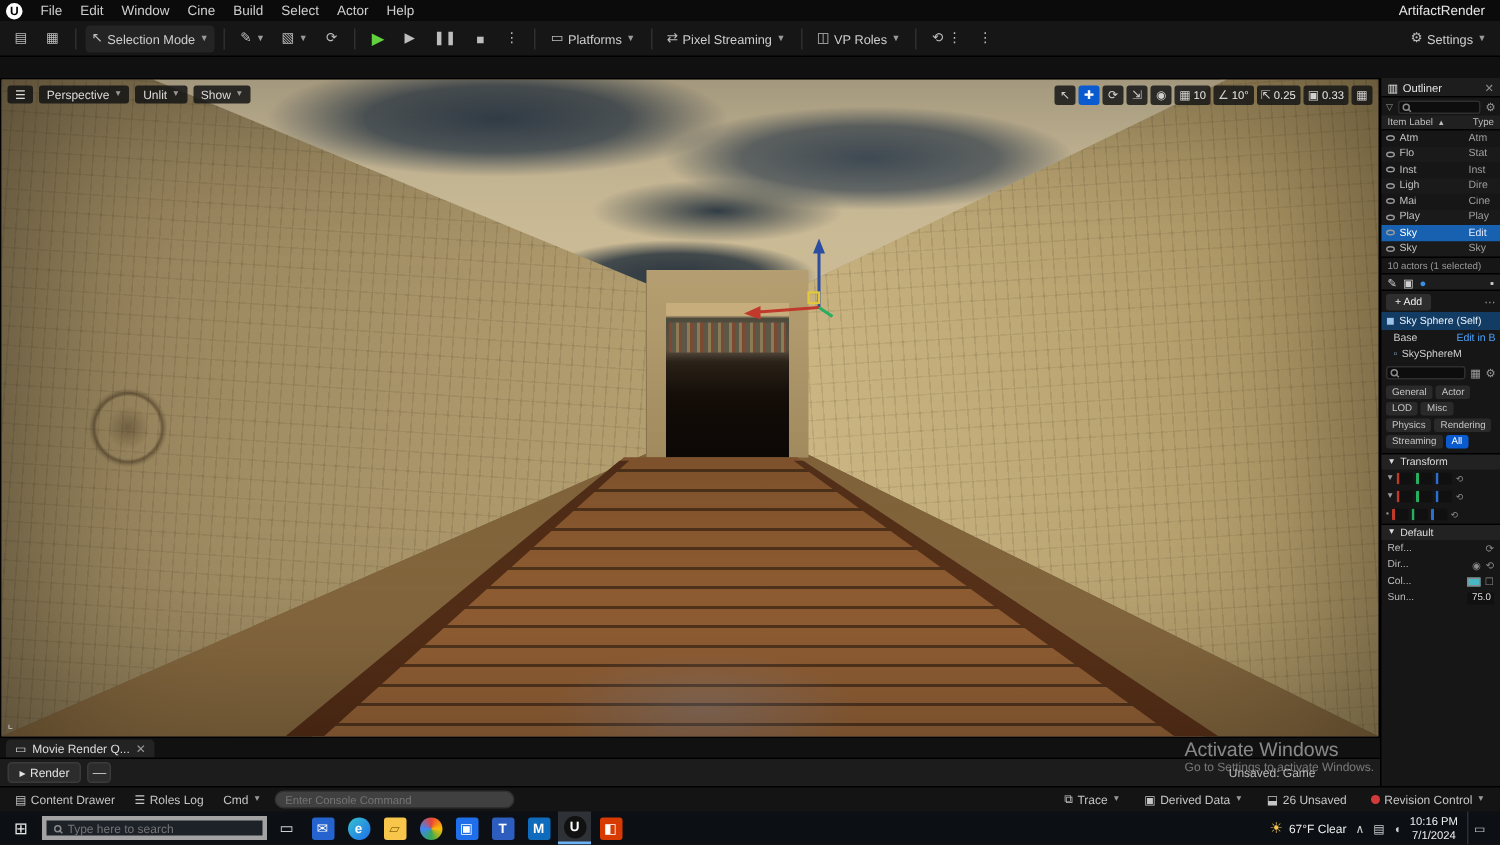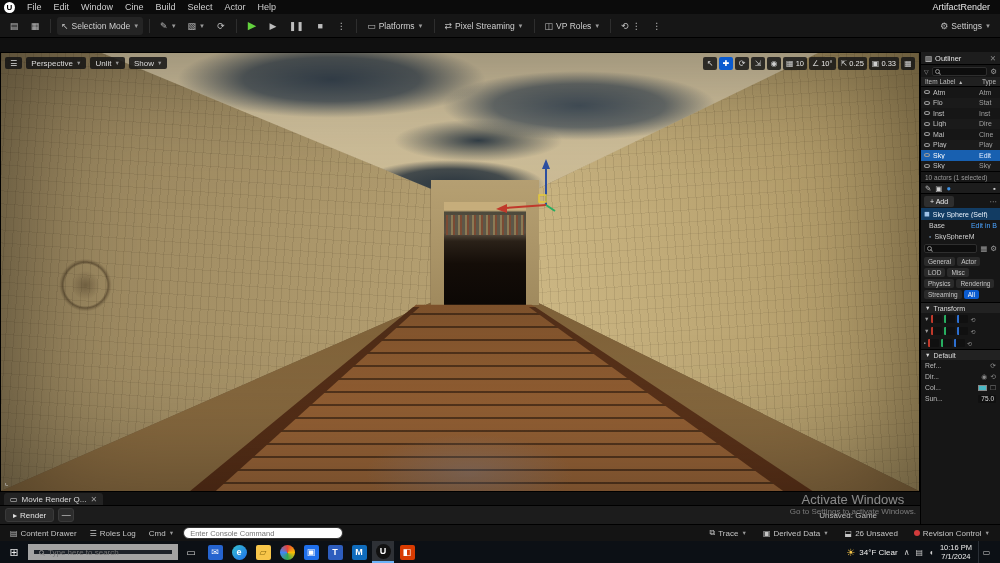--- a/index.html
+++ b/index.html
@@ -76,21 +76,21 @@
   .vbtn{height:12px;background:rgba(20,20,20,.85);border-radius:2px;color:#dcdcdc;font-size:8px;display:flex;align-items:center;gap:3px;padding:0 5px}
   .vbtn .car{font-size:5.5px;color:#999}
   .vtr{position:absolute;top:4px;right:4px;display:flex;gap:2px;align-items:center}
   .vtool{height:13px;min-width:14px;background:rgba(22,22,22,.85);border-radius:2px;color:#cfcfcf;font-size:8px;display:flex;align-items:center;justify-content:center;padding:0 3px;gap:2px}
   .vtool.active{background:#0a5bd0;color:#fff}
   .vtool .num{font-size:7.5px;color:#e8e8e8}
   .gizmo{position:absolute;left:490px;top:100px;pointer-events:none}
   .axisbox{position:absolute;left:4px;bottom:4px;color:#c8c8c8;font-size:8px}
 
   
-  .watermark{position:absolute;right:84px;top:492px;text-align:center;z-index:30;pointer-events:none}
+  .watermark{position:absolute;right:84px;top:492px;text-align:left;z-index:30;pointer-events:none}
   .watermark .l1{font-size:13px;color:rgba(255,255,255,.5)}
   .watermark .l2{font-size:8px;color:rgba(255,255,255,.4)}
 
   
   .mrqtabs{height:13px;background:#111;display:flex;align-items:flex-end}
   .mrqtab{height:12px;background:#232323;display:flex;align-items:center;gap:4px;padding:0 6px;margin-left:4px;font-size:8px;color:#ddd;border-radius:3px 3px 0 0}
   .mrqrow{height:19px;background:#1c1c1c;display:flex;align-items:center;gap:4px;padding:0 5px;border-top:1px solid #000}
   .rbtn{height:14px;background:#2c2c2c;border:1px solid #3a3a3a;border-radius:3px;color:#e3e3e3;font-size:8px;display:flex;align-items:center;gap:3px;padding:0 7px}
   .minusbtn{height:14px;width:16px;background:#2c2c2c;border:1px solid #3a3a3a;border-radius:3px;color:#cfcfcf;display:flex;align-items:center;justify-content:center;font-size:9px}
   .jobstatus{margin-left:auto;margin-right:38px;color:#bdbdbd;font-size:8px}
@@ -124,28 +124,28 @@
   .trow{height:12px;display:flex;align-items:center;gap:2px;padding:0 3px}
   .tf{width:11px;height:8px;background:#101010;border-radius:1px}
   .tf.r{border-left:2px solid #c0392b}.tf.g{border-left:2px solid #27ae60}.tf.b{border-left:2px solid #2d6fd1}
   .drow{height:11px;display:flex;align-items:center;gap:3px;padding:0 4px;font-size:6.8px;color:#bdbdbd}
   .swatch{width:9px;height:6px;background:#49b8c4;border:1px solid #888}
   .valfield{margin-left:auto;height:8px;min-width:18px;background:#101010;border-radius:1px;color:#ddd;font-size:6.5px;display:flex;align-items:center;justify-content:flex-end;padding:0 2px}
 
   
   .statusbar{position:absolute;top:524px;left:0;width:1000px;height:17px;background:#141414;border-top:1px solid #000;display:flex;align-items:center;gap:5px;padding:0 6px;font-size:8px;color:#c5c5c5}
   .sbtn{display:flex;align-items:center;gap:3px;padding:0 4px;height:13px}
-  .console{width:160px;height:12px;background:#ffffff;border:1px solid #303030;border-radius:6px;color:#8a8a8a;font-size:7.5px;padding:0 6px;font-family:"Liberation Sans",sans-serif}
+  .console{width:160px;height:12px;background:#404040;border:1px solid #303030;border-radius:6px;color:#8a8a8a;font-size:7.5px;padding:0 6px;font-family:"Liberation Sans",sans-serif}
   .sright{margin-left:auto;display:flex;align-items:center;gap:8px}
   .reddot{width:6px;height:6px;border-radius:50%;background:#d23b3b}
 
   
   .taskbar{position:absolute;top:541px;left:0;width:1000px;height:22px;background:#0c1015;display:flex;align-items:center;gap:2px;padding:0 2px;color:#e6e6e6}
   .winbtn{width:24px;height:22px;display:flex;align-items:center;justify-content:center;color:#e8e8e8;font-size:11px}
-  .tsearch{width:150px;height:16px;background:#1d2229;border:6px solid #a3a3a3;display:flex;align-items:center;gap:4px;padding:0 5px;color:#b9bec4;font-size:8px}
+  .tsearch{width:150px;height:16px;background:#1d2229;border:3px solid #a3a3a3;display:flex;align-items:center;gap:4px;padding:0 5px;color:#b9bec4;font-size:8px}
   .tsearch input{background:transparent;border:none;outline:none;color:#b9bec4;font-size:8px;width:110px;font-family:"Liberation Sans",sans-serif}
   .tico{width:22px;height:22px;display:flex;align-items:center;justify-content:center}
   .tico.active{background:rgba(255,255,255,.14);border-bottom:2px solid #6cb2f7}
   .appic{width:15px;height:15px;border-radius:2px;display:flex;align-items:center;justify-content:center;font-size:9px;font-weight:bold;color:#fff}
   .tright{margin-left:auto;display:flex;align-items:center;gap:6px;padding-right:4px}
   .weather{display:flex;align-items:center;gap:4px;font-size:8px;color:#eee}
   .sun{color:#f6c64a;font-size:10px}
   .trayico{color:#cfcfcf;font-size:8px}
   .clock{text-align:center;font-size:7.5px;line-height:1.25;color:#eee}
   .notif{width:16px;height:22px;display:flex;align-items:center;justify-content:center;color:#cfcfcf;font-size:8px;border-left:1px solid #2a2f36}
@@ -555,21 +555,21 @@
       </div>
     <div class="tico active">
         <span class="appic" style="background:#111;border-radius:50%">U</span>
       </div>
     <div class="tico">
         <span class="appic" style="background:#d83b01">◧</span>
       </div>
     <div class="tright">
       <div class="weather">
         <span class="sun">☀</span>
-        <span>34°F Clear</span>
+        <span>67°F Clear</span>
       </div>
       <span class="trayico">∧</span>
       <span class="trayico">▤</span>
       <span class="trayico">◖</span>
       <div class="clock">
         <div>10:16 PM</div>
         <div>7/1/2024</div>
       </div>
       <div class="notif">▭</div>
     </div>

